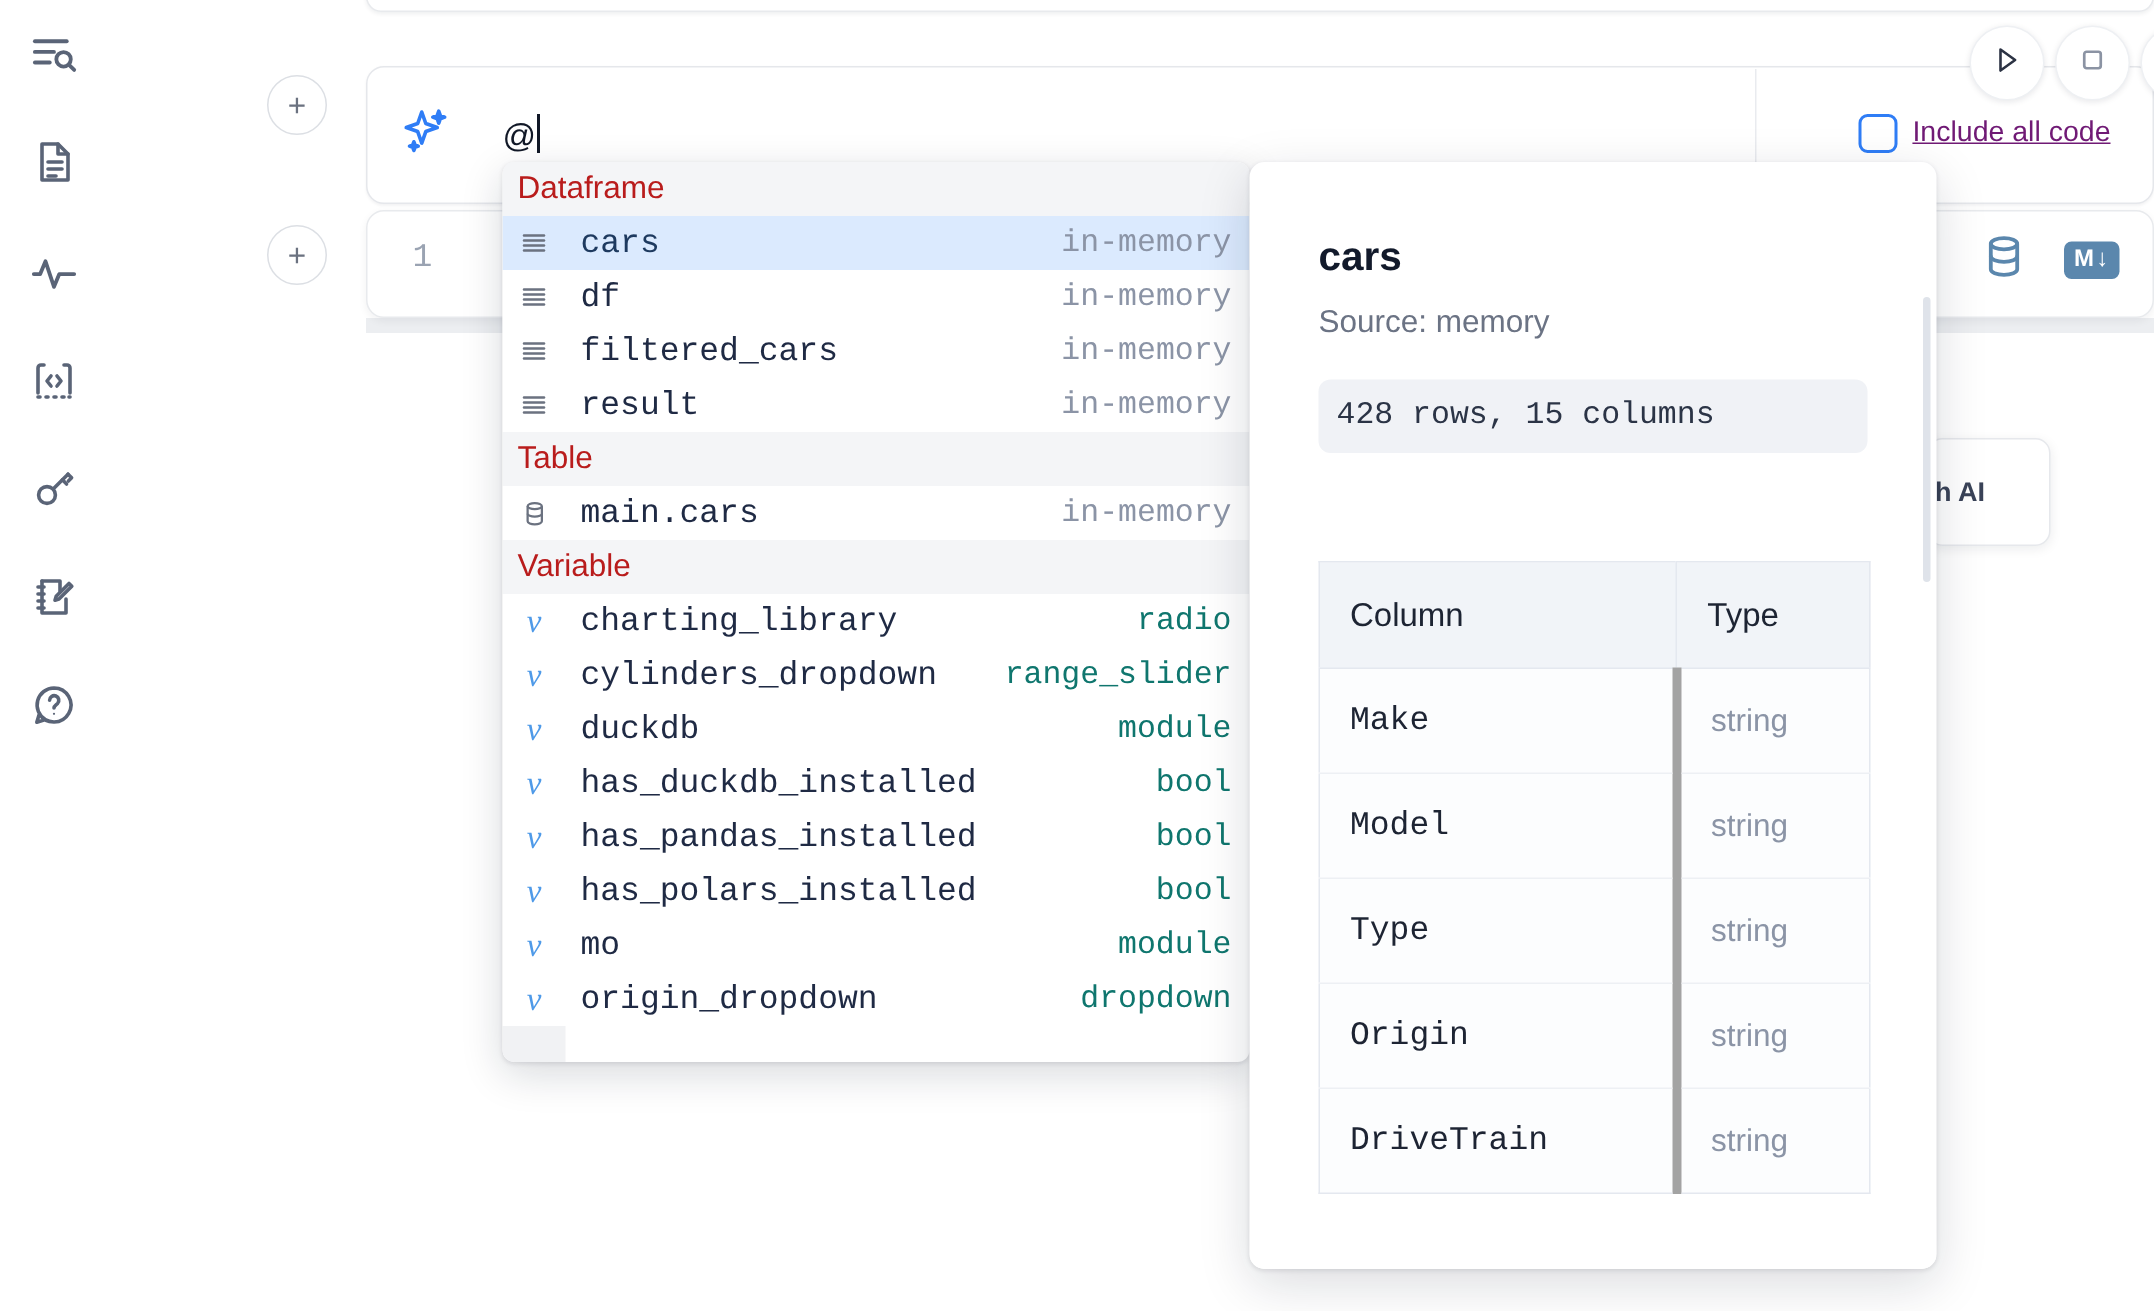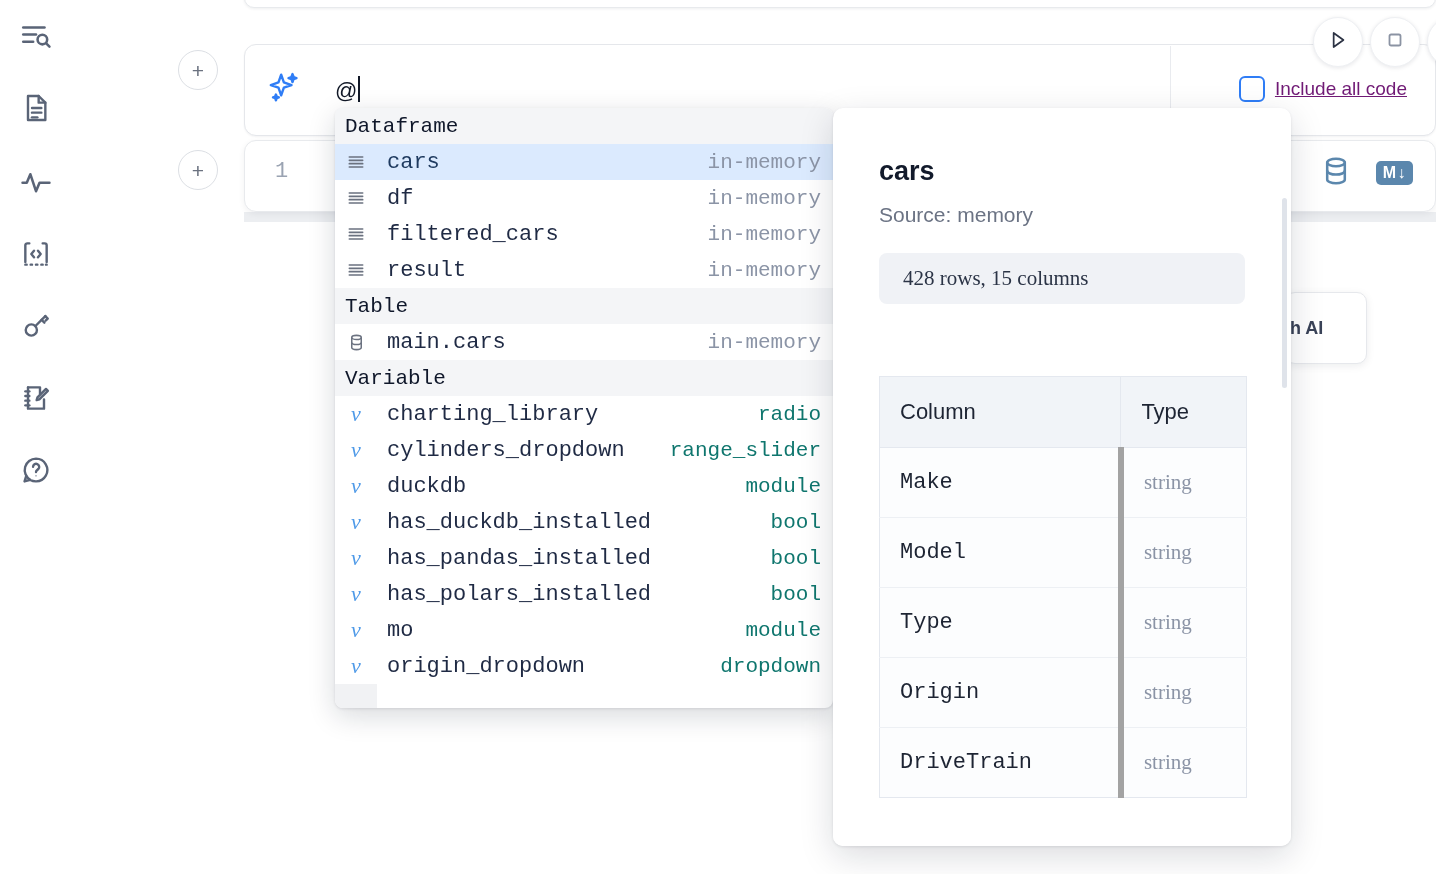--- a/index.html
+++ b/index.html
@@ -112,22 +112,22 @@
     background: #ffffff; border-radius: 8px;
     box-shadow: 0 8px 28px rgba(15,23,42,.16), 0 1px 3px rgba(15,23,42,.10);
     overflow: hidden; z-index: 40;
   }
   .ac-gutter {
     position: absolute; left: 0; top: 0; width: 42px; height: 100%; background: #f1f2f4;
   }
   .ac-scroll { position: relative; z-index: 2; }
   .ac-group {
     height: 36px; display: flex; align-items: center; padding-left: 10px;
-    background: #f4f5f7; font-family: Liberation Mono, monospace;
-    font-size: 21px; color: #0f172a;
+    background: #f4f5f7; font-family: Liberation Sans, sans-serif;
+    font-size: 21px; color: #b91c1c;
   }
   .ac-item {
     height: 36px; display: flex; align-items: center; position: relative;
     font-family: "Liberation Mono", monospace; font-size: 22px; cursor: pointer;
     background: #ffffff;
   }
   .ac-item.selected { background: #dbeafe; }
   .ac-item .icn {
     width: 42px; flex: 0 0 42px; display: flex; align-items: center; justify-content: center;
     color: #6b7280; background: transparent;
@@ -151,22 +151,22 @@
   .detail-title {
     font-size: 27px; font-weight: bold; color: #121a2b;
     font-family: "Liberation Sans", sans-serif;
   }
   .detail-source {
     margin-top: 16px; font-size: 21px; color: #6b7384;
     font-family: "Liberation Sans", sans-serif;
   }
   .detail-shape {
     margin-top: 26px; background: #f0f2f6; border-radius: 8px;
-    padding: 13px 24px; font-size: 21px; color: #2b3446;
-    font-family: Liberation Serif, serif;
+    padding: 13px 12px; font-size: 21px; color: #2b3446;
+    font-family: Liberation Mono, monospace;
   }
   .detail-table {
     margin-top: 72px; width: 368px; border-collapse: collapse;
     border: 1px solid #e4e8ef;
   }
   .detail-table th {
     background: #f1f4f8; text-align: left; padding: 22px 20px;
     font-size: 22px; font-weight: normal; color: #1d2433;
     font-family: "Liberation Sans", sans-serif; border-right: 1px solid #e4e8ef;
     border-bottom: 1px solid #e4e8ef;
@@ -174,21 +174,21 @@
   .detail-table th:last-child { border-right: none; }
   .detail-table td {
     padding: 22px 20px; border-top: 1px solid #edf0f4; border-right: 6px solid #a3a3a3;
     background: #fcfdfe;
   }
   .detail-table td:last-child { border-right: none; }
   .detail-table td.col {
     font-family: "Liberation Mono", monospace; font-size: 22px; color: #1d2433;
   }
   .detail-table td.typ {
-    font-family: Liberation Serif, serif; font-size: 21px; color: #8b94a6;
+    font-family: Liberation Sans, sans-serif; font-size: 21px; color: #8b94a6;
   }
   .detail-scrollbar {
     position: absolute; right: 4px; top: 90px; width: 5px; height: 190px;
     background: #dfe3ea; border-radius: 3px;
   }
   .detail-fade {
     position: absolute; left: 0; right: 0; bottom: 0; height: 46px;
     background: linear-gradient(to bottom, rgba(255,255,255,0), #ffffff 70%);
   }
   .vert-sep { position: absolute; left: 1285px; top: 180px; width: 1px; height: 660px; background: #f0f1f4; }

